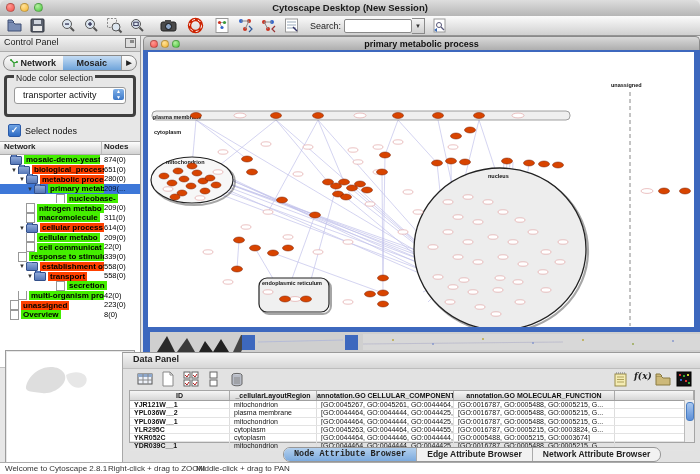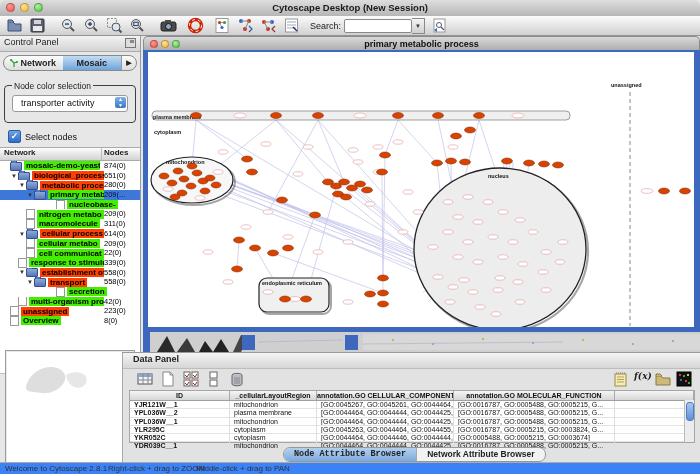--- a/index.html
+++ b/index.html
@@ -28,21 +28,21 @@
   .cp{position:absolute;left:0;top:36px;width:141px;height:426px;background:#e7e7e7;border-right:1px solid #9a9a9a;box-sizing:border-box;}
   .cph{height:13px;background:linear-gradient(#f3f3f3,#d4d4d4);border-bottom:1px solid #ababab;
     font-size:9px;font-weight:normal;color:#222;padding:1px 4px;position:relative;}
   .floatico{position:absolute;right:4px;top:2px;width:9px;height:8px;border:1px solid #777;background:#ddd;}
   .floatico:before{content:"";position:absolute;right:1px;top:1px;width:4px;height:3px;background:#888;}
   .cptabs{display:flex;margin:3px 3px 2px 3px;height:14px;border:1px solid #8a8a8a;border-radius:8px;overflow:hidden;
     background:linear-gradient(#fdfdfd,#dcdcdc);font-size:9px;font-weight:bold;color:#222;}
   .cptab{flex:1;text-align:center;line-height:14px;display:flex;align-items:center;justify-content:center;gap:2px;}
   .cptab.active{background:linear-gradient(#c4dcf4,#6fa4da);}
   .cptab.more{flex:0 0 14px;border-left:1px solid #999;font-size:7px;}
-  .grpbox{margin:14px 4px 0 4px;border:1px solid #404040;border-radius:4px;position:relative;height:36px;}
+  .grpbox{margin:4px 4px 0 4px;border:3px solid #404040;border-radius:4px;position:relative;height:36px;}
   .grplbl{position:absolute;top:-5px;left:7px;background:#e7e7e7;font-size:8.5px;color:#222;padding:0 2px;}
   .combo{position:absolute;left:7px;right:7px;top:9px;height:15px;background:#fff;border:1px solid #999;border-radius:3px;
     font-size:9px;line-height:15px;padding-left:8px;color:#111;}
   .stepper{position:absolute;right:1px;top:1px;width:11px;height:11px;border-radius:2px;
     background:linear-gradient(#7fb0e8,#3c78c8);color:#fff;font-size:5px;line-height:5.5px;text-align:center;}
   .chkrow{display:flex;align-items:center;gap:4px;margin:7px 0 4px 8px;font-size:9px;color:#111;}
   .chk{width:11px;height:11px;border-radius:2px;background:linear-gradient(#6ea2e2,#2f6cc4);border:1px solid #2a5aa8;
     color:#fff;font-size:9px;line-height:11px;text-align:center;font-weight:bold;}
   .theader{display:flex;height:12px;background:linear-gradient(#fdfdfd,#d2d2d2);border-top:1px solid #aaa;border-bottom:1px solid #aaa;
     font-size:8px;font-weight:bold;color:#222;}
@@ -89,21 +89,21 @@
   .c-id{width:100px;font-weight:bold;} .hd .c-id{font-weight:bold;}
   .c-reg{width:87px;} .c-cc{width:137px;} .c-mf{width:161px;} .c-x{flex:1;border-right:none;}
   .vsb{position:absolute;right:0;top:9px;bottom:0;width:9px;background:#ececec;border-left:1px solid #bbb;}
   .vsbthumb{position:absolute;left:1px;top:2px;width:6px;height:17px;border-radius:3px;background:linear-gradient(#a9c8f0,#5d8fd6);border:1px solid #4a7ec4;}
   .dptabs{position:absolute;left:160px;top:94px;height:13px;display:flex;border:1px solid #979797;border-radius:7px;overflow:hidden;
     background:#f2f2f2;font-size:8.5px;font-weight:bold;color:#222;}
   .dptab{padding:0 10px;line-height:12px;border-right:1px solid #aaa;}
   .dptab:last-child{border-right:none;}
   .dptab.active{background:linear-gradient(#b3d0ee,#7dabde);font-family:Liberation Mono, monospace;}
   
-  .status{position:absolute;left:0;bottom:0;width:700px;height:12px;background:#3b82f6;border-top:1px solid #ababab;
+  .status{position:absolute;left:0;bottom:0;width:700px;height:12px;background:#ffffff;border-top:1px solid #ababab;
     font-size:8px;color:#333;box-sizing:border-box;}
   .status span{position:absolute;top:1px;}
   .st1{left:5px;} .st2{left:108px;} .st3{left:196px;}
   
   .rlabel{font-family:"Liberation Sans",sans-serif;font-size:5.5px;font-weight:bold;fill:#111;}
 </style>
 </head>
 <body>
 
 <div class="titlebar">
@@ -639,20 +639,21 @@
         <div class="dc c-cc">[GO:0044464, GO:0044444, GO:0044425, G...</div>
         <div class="dc c-mf">[GO:0016787, GO:0005488, GO:0005215, G...</div>
         <div class="dc c-x"></div>
       </div>
     <div class="vsb">
         <div class="vsbthumb"></div>
       </div>
   </div>
   <div class="dptabs">
     <div class="dptab active">Node Attribute Browser</div>
+    <div class="dptab">Edge Attribute Browser</div>
     <div class="dptab">Network Attribute Browser</div>
   </div>
 </div>
 
 <div class="status">
   <span class="st1">Welcome to Cytoscape 2.8.1</span>
   <span class="st2">Right-click + drag to ZOOM</span>
   <span class="st3">Middle-click + drag to PAN</span>
 </div>
 

